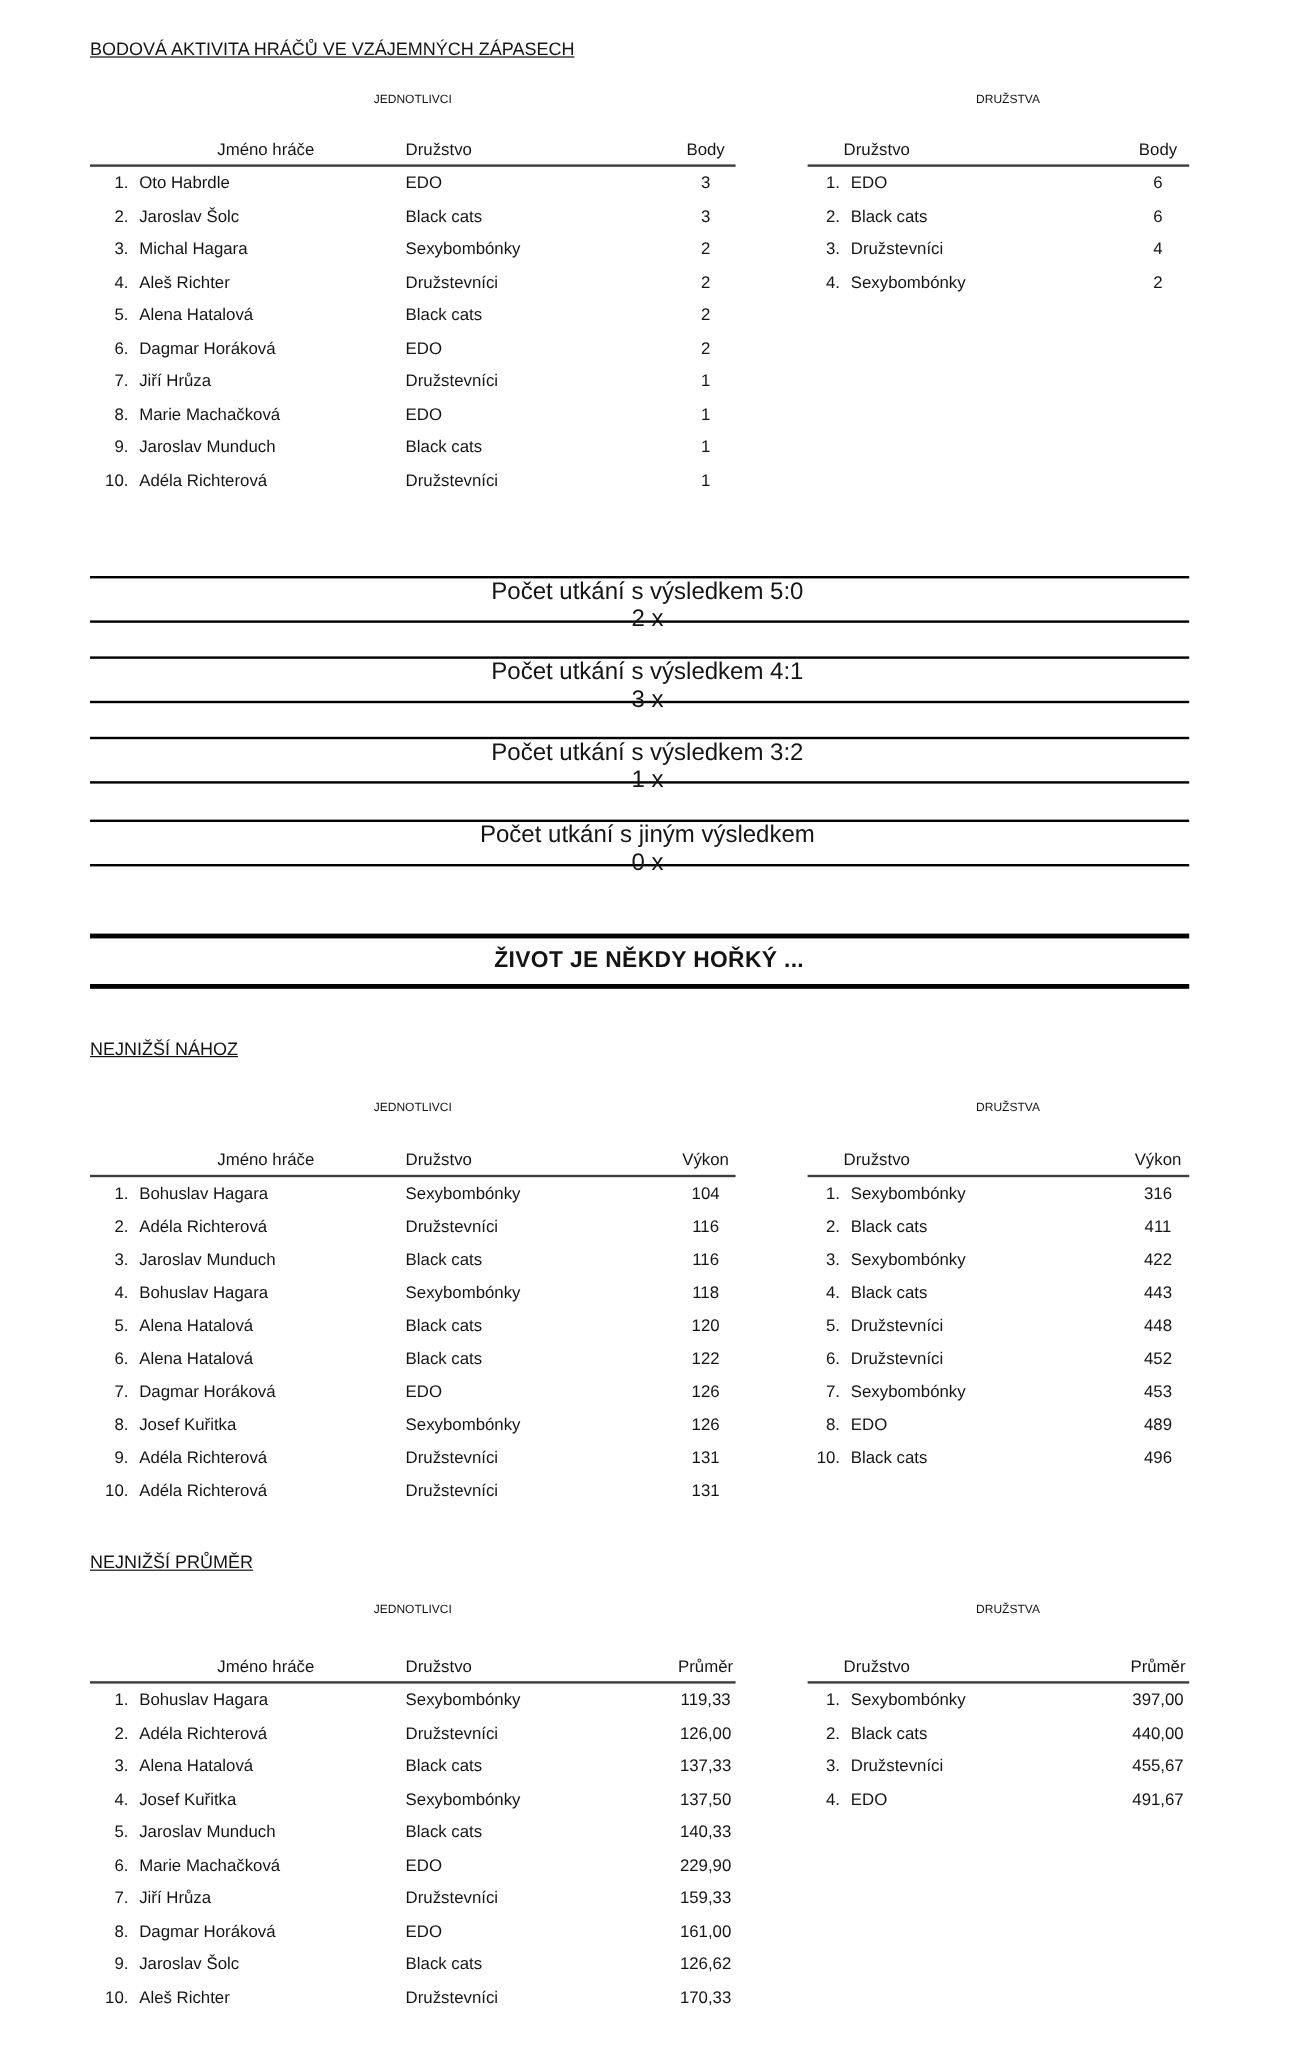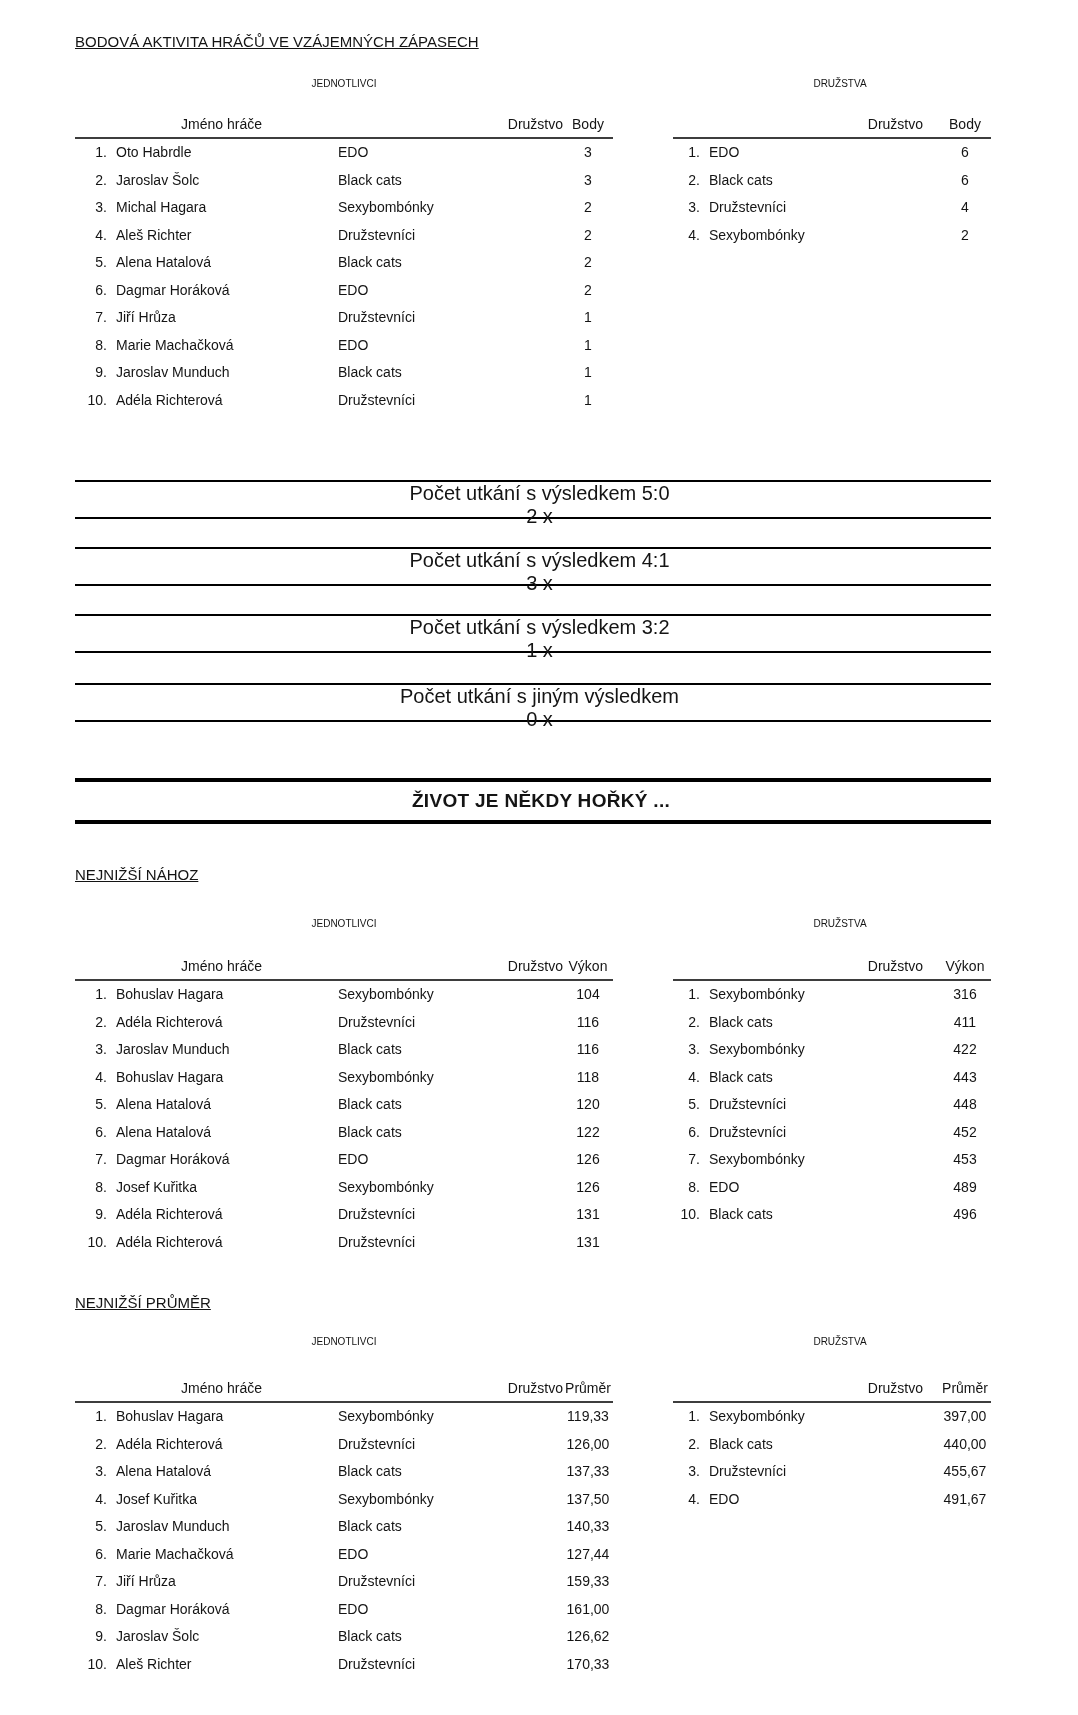--- a/index.html
+++ b/index.html
@@ -29,21 +29,21 @@
     border-bottom:2px solid #3d3d3d; white-space:nowrap;
   }
   #section-points .thead { margin-top:24px; }
   #section-nahoz  .thead { margin-top:26px; }
   #section-prumer .thead { margin-top:30px; }
 
   .grid3 { grid-template-columns:263px 225px 50px; }
   .grid2 { grid-template-columns:250px 84px; }
 
   .h-player { text-align:center; padding-left:30px; }
-  .h-team   { text-align:right; }
+  .h-team   { text-align:left; }
   .grid2 .h-team { padding-left:30px; }
   .h-val    { text-align:center; }
 
   .trow { display:grid; height:27.5px; line-height:27.5px; font-size:14px; white-space:nowrap; }
   .rank { display:inline-block; width:32px; text-align:right; }
   .grid2 .rank { width:27px; }
   .nm { margin-left:9px;margin-top:46px; }
   .cell-team { text-align:left; }
   .cell-val { text-align:center; }
 
@@ -359,21 +359,21 @@
 
   <div class="trow grid3">
     <span class="cell-player"><span class="rank">5.</span><span class="nm">Jaroslav Munduch</span></span>
     <span class="cell-team">Black cats</span>
     <span class="cell-val">140,33</span>
   </div>
 
   <div class="trow grid3">
     <span class="cell-player"><span class="rank">6.</span><span class="nm">Marie Machačková</span></span>
     <span class="cell-team">EDO</span>
-    <span class="cell-val">127,44</span>
+    <span class="cell-val">229,90</span>
   </div>
 
   <div class="trow grid3">
     <span class="cell-player"><span class="rank">7.</span><span class="nm">Jiří Hrůza</span></span>
     <span class="cell-team">Družstevníci</span>
     <span class="cell-val">159,33</span>
   </div>
 
   <div class="trow grid3">
     <span class="cell-player"><span class="rank">8.</span><span class="nm">Dagmar Horáková</span></span>

